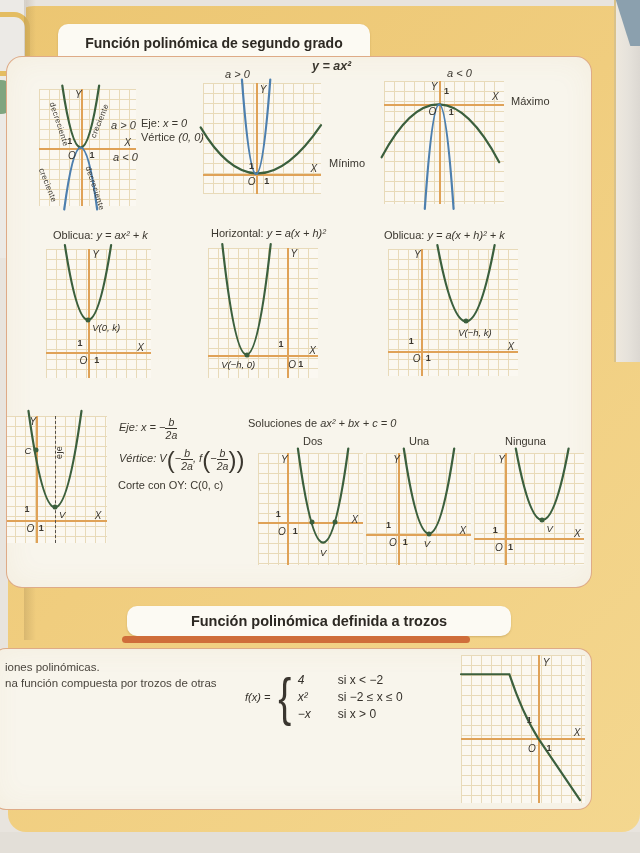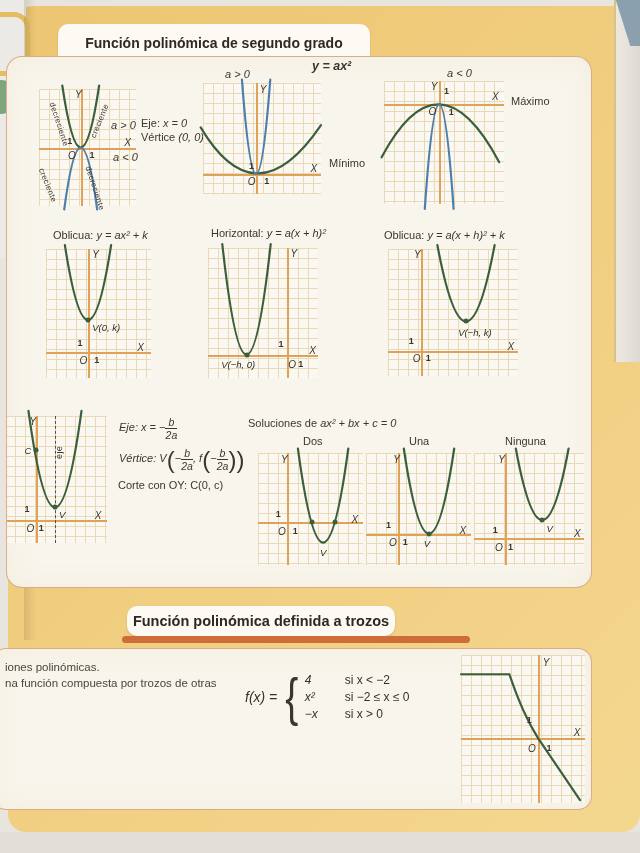--- a/index.html
+++ b/index.html
@@ -283,34 +283,34 @@
     <span class="dot" style="left:62%;top:60%"></span>
     <span class="vl" style="left:66%;top:63%">V</span>
     <span class="gl" style="left:22%;top:2%">Y</span>
     <span class="gl" style="left:91%;top:68%">X</span>
     <span class="gl" style="left:19%;top:80%">O</span>
     <span class="tk" style="left:17%;top:65%">1</span>
     <span class="tk" style="left:31%;top:80%">1</span>
   </div>
 </div>
 
-<div class="abs hbox" style="left:127px;top:606px;width:268px;height:30px;font-size:14.5px;border-radius:10px">
+<div class="abs hbox" style="left:127px;top:606px;width:384px;height:30px;font-size:14.5px;border-radius:10px">
   <span>Función polinómica definida a trozos</span>
 </div>
 <div class="abs stripe" style="left:122px;top:636px;width:348px;height:7px"></div>
 
 <div class="abs panel" style="left:-8px;top:648px;width:598px;height:160px;border-radius:14px">
   <div class="abs desc" style="left:12px;top:10px">
     <div>iones polinómicas.</div>
     <div>na función compuesta por trozos de otras</div>
     <div style="height:9px"></div>
   </div>
 
   <div class="abs" style="left:252px;top:20px;display:flex;align-items:center">
-    <span class="m" style="font-size:14px">f(x) =</span>
+    <span class="m" style="font-size:11px">f(x) =</span>
     <span style="font-size:52px;font-weight:200;line-height:56px;margin:0 4px 0 6px;transform:scaleX(.75);color:#3a362f">{</span>
     <div>
       <div class="pw-row">
         <span class="pw-expr">4</span>
         <span class="pw-cond">si x &lt; −2</span>
       </div>
       <div class="pw-row">
         <span class="pw-expr">x²</span>
         <span class="pw-cond">si −2 ≤ x ≤ 0</span>
       </div>

